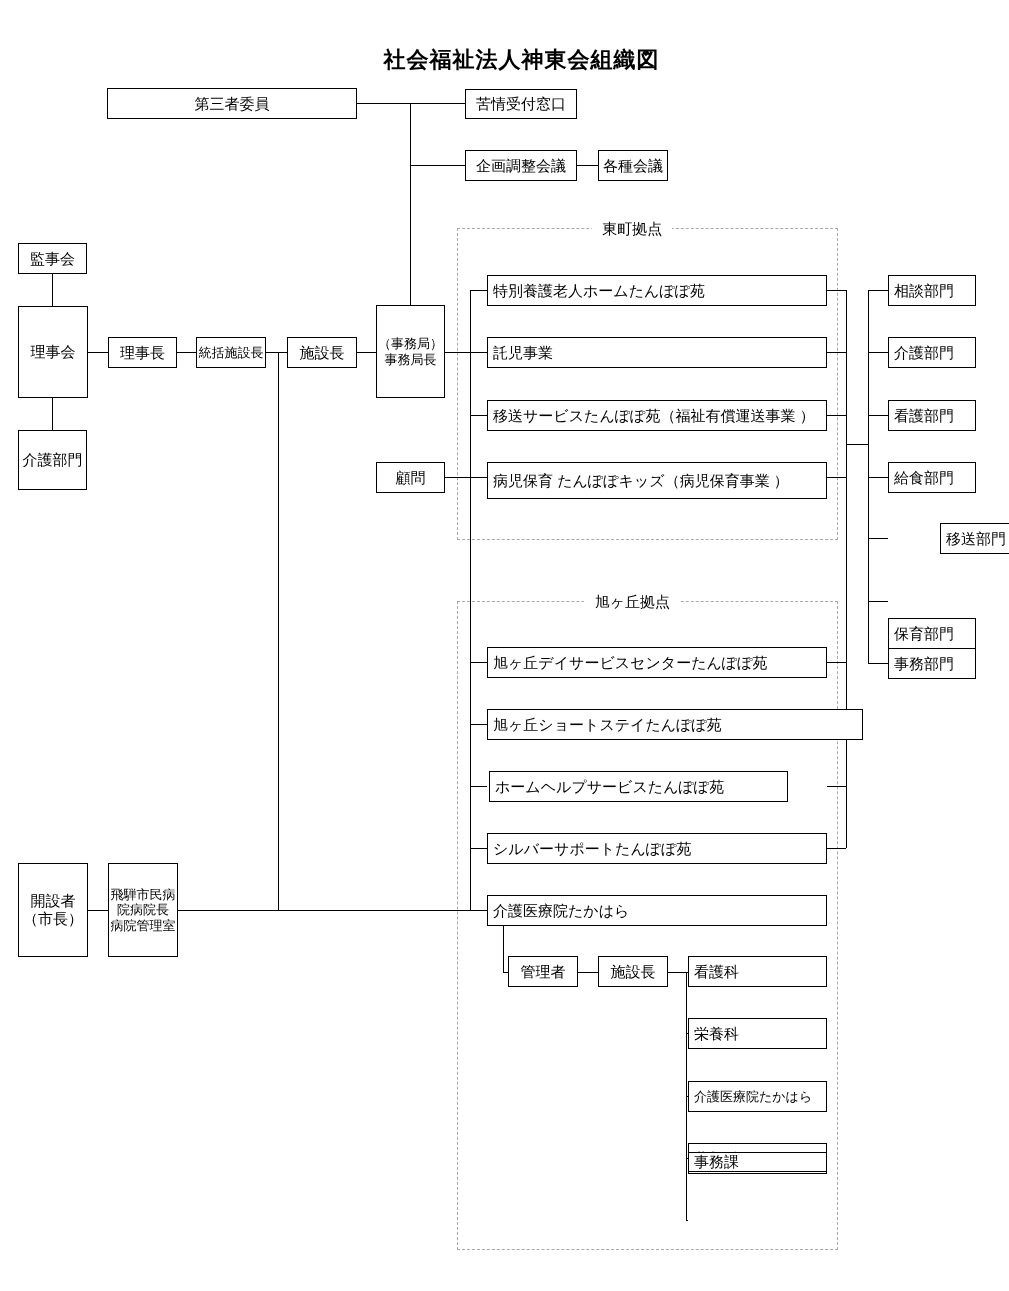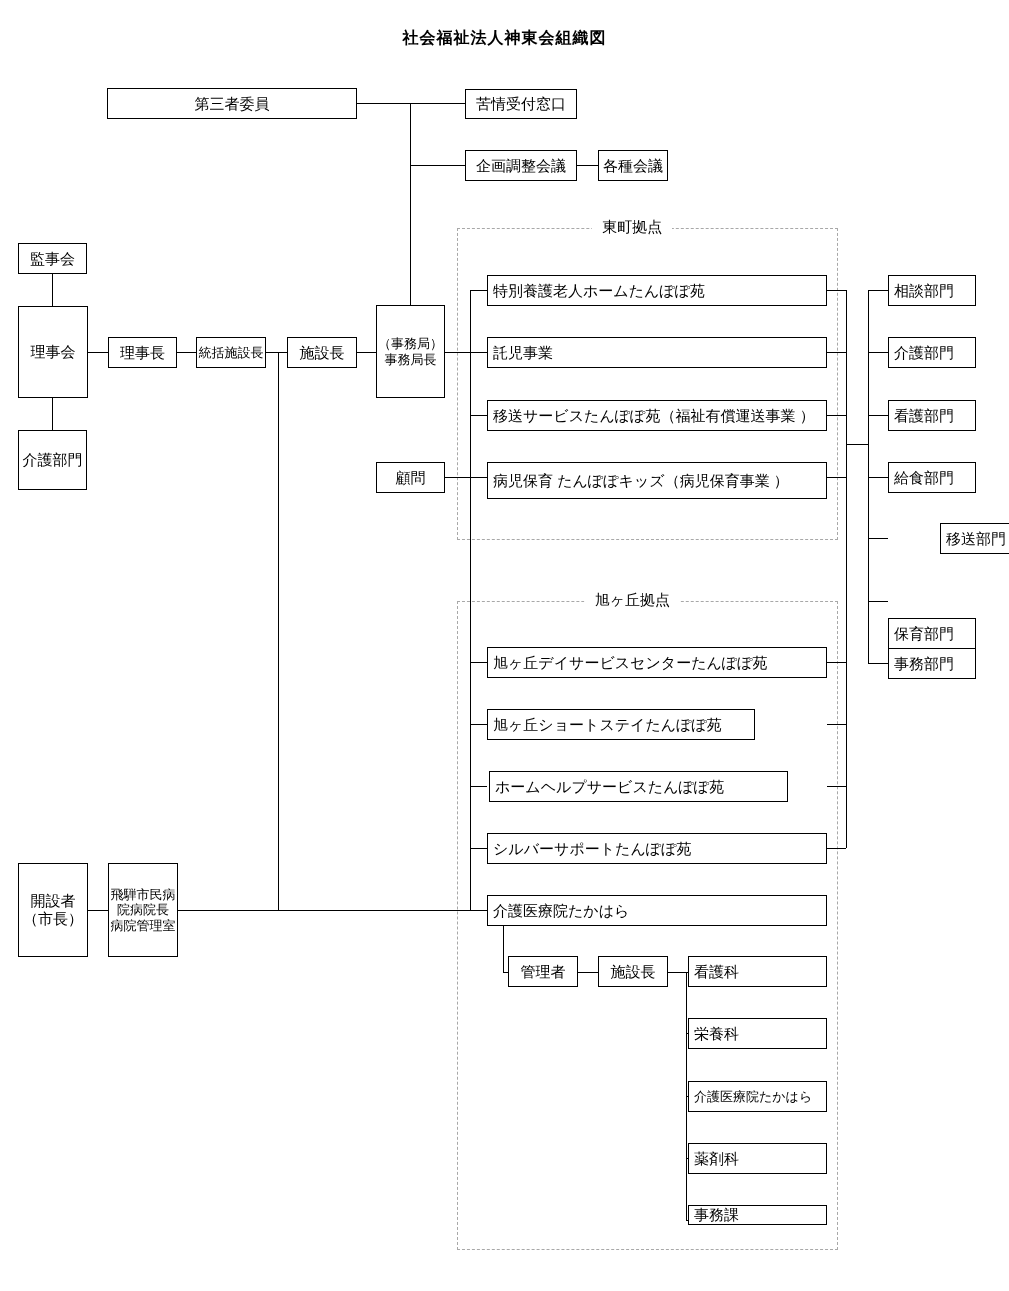--- a/index.html
+++ b/index.html
@@ -3,23 +3,23 @@
 <meta charset="utf-8">
 <style>
   html,body{margin:0;padding:0;background:#fff;}
   .canvas{
     position:relative;width:1009px;height:1291px;background:#fff;
     font-family:"Liberation Sans","DejaVu Sans",sans-serif;color:#000;
     overflow:hidden;
   }
   .title{
     position:absolute;top:28px;left:50%;transform:translateX(-50%);
-    margin:0;font-size:16px;font-weight:bold;letter-spacing:1px;white-space:nowrap;
-  }
-  .group{position:absolute;border:1px dashed #a8a8a8;box-sizing:border-box;background:transparent;font-family:Liberation Mono, monospace;}
+    margin:17px;font-size:22px;font-weight:bold;letter-spacing:1px;white-space:nowrap;
+  }
+  .group{position:absolute;border:1px dashed #a8a8a8;box-sizing:border-box;background:transparent;}
   .group-label{
     position:absolute;top:-10px;left:46%;transform:translateX(-50%);
     background:#fff;padding:0 10px;font-size:15px;white-space:nowrap;line-height:19px;
   }
   .node{
     position:absolute;border:1px solid #000;background:#fff;box-sizing:border-box;
     display:flex;align-items:center;justify-content:center;
     font-size:15px;line-height:1.2;text-align:center;
   }
   .node.left{justify-content:flex-start;text-align:left;padding-left:5px;padding-right:2px;}
@@ -169,21 +169,21 @@
   <div class="node left" style="left:888px;top:618px;width:88px;height:31px">
     <span>保育部門</span>
   </div>
   <div class="node left" style="left:888px;top:648px;width:88px;height:31px">
     <span>事務部門</span>
   </div>
 
   <div class="node left" style="left:487px;top:647px;width:340px;height:31px">
     <span>旭ヶ丘デイサービスセンターたんぽぽ苑</span>
   </div>
-  <div class="node left" style="left:487px;top:709px;width:268px;height:31px">
+  <div class="node left" style="left:487px;top:709px;width:376px;height:31px">
     <span>旭ヶ丘ショートステイたんぽぽ苑</span>
   </div>
   <div class="node left" style="left:489px;top:771px;width:299px;height:31px">
     <span>ホームヘルプサービスたんぽぽ苑</span>
   </div>
   <div class="node left" style="left:487px;top:833px;width:340px;height:31px">
     <span>シルバーサポートたんぽぽ苑</span>
   </div>
   <div class="node" style="left:18px;top:863px;width:70px;height:94px">
     <div class="stack">
@@ -213,17 +213,17 @@
   </div>
   <div class="node left" style="left:688px;top:1018px;width:139px;height:31px">
     <span>栄養科</span>
   </div>
   <div class="node left small" style="left:688px;top:1081px;width:139px;height:31px">
     <span>介護医療院たかはら</span>
   </div>
   <div class="node left" style="left:688px;top:1143px;width:139px;height:31px">
     <span>薬剤科</span>
   </div>
-  <div class="node left" style="left:688px;top:1205px;width:139px;height:20px">
+  <div class="node left" style="left:688px;top:1152px;width:139px;height:20px">
     <span>事務課</span>
   </div>
 
 </div>
 
 </body></html>

